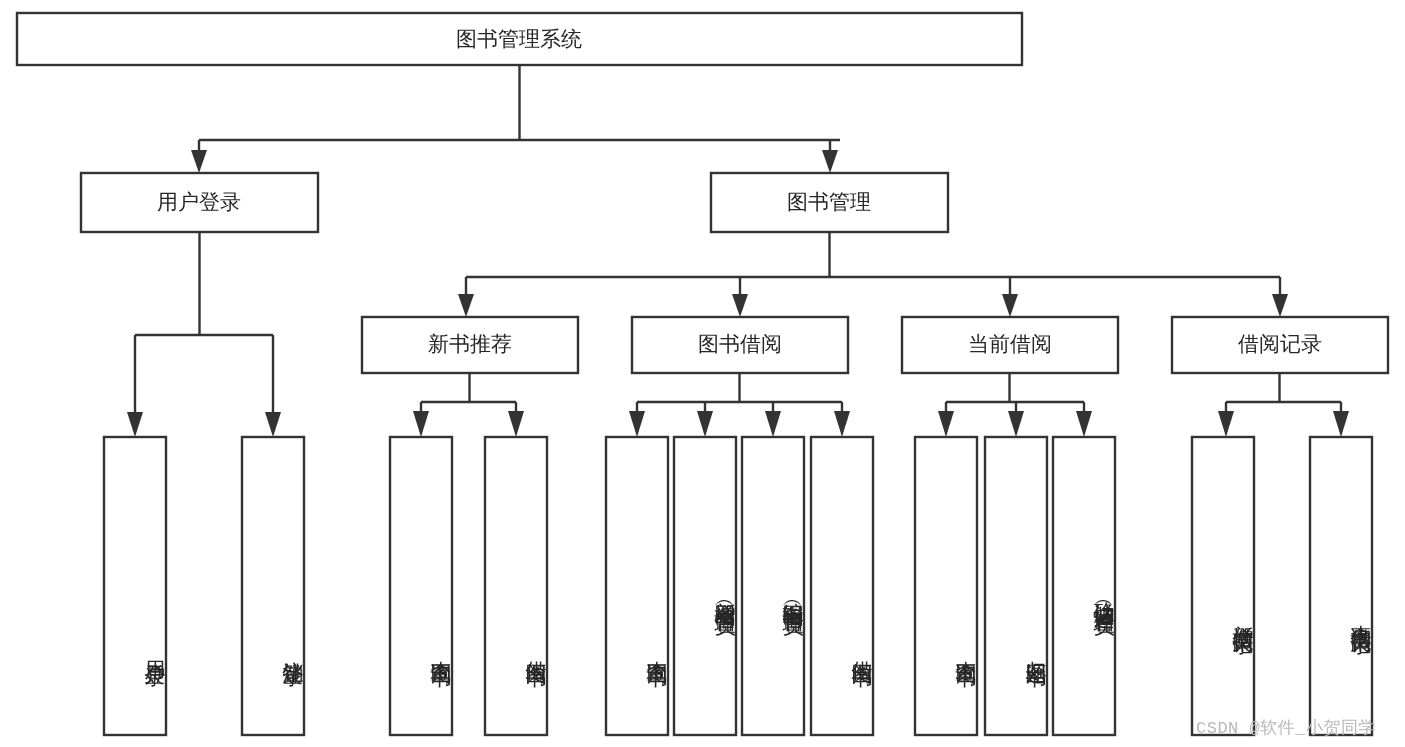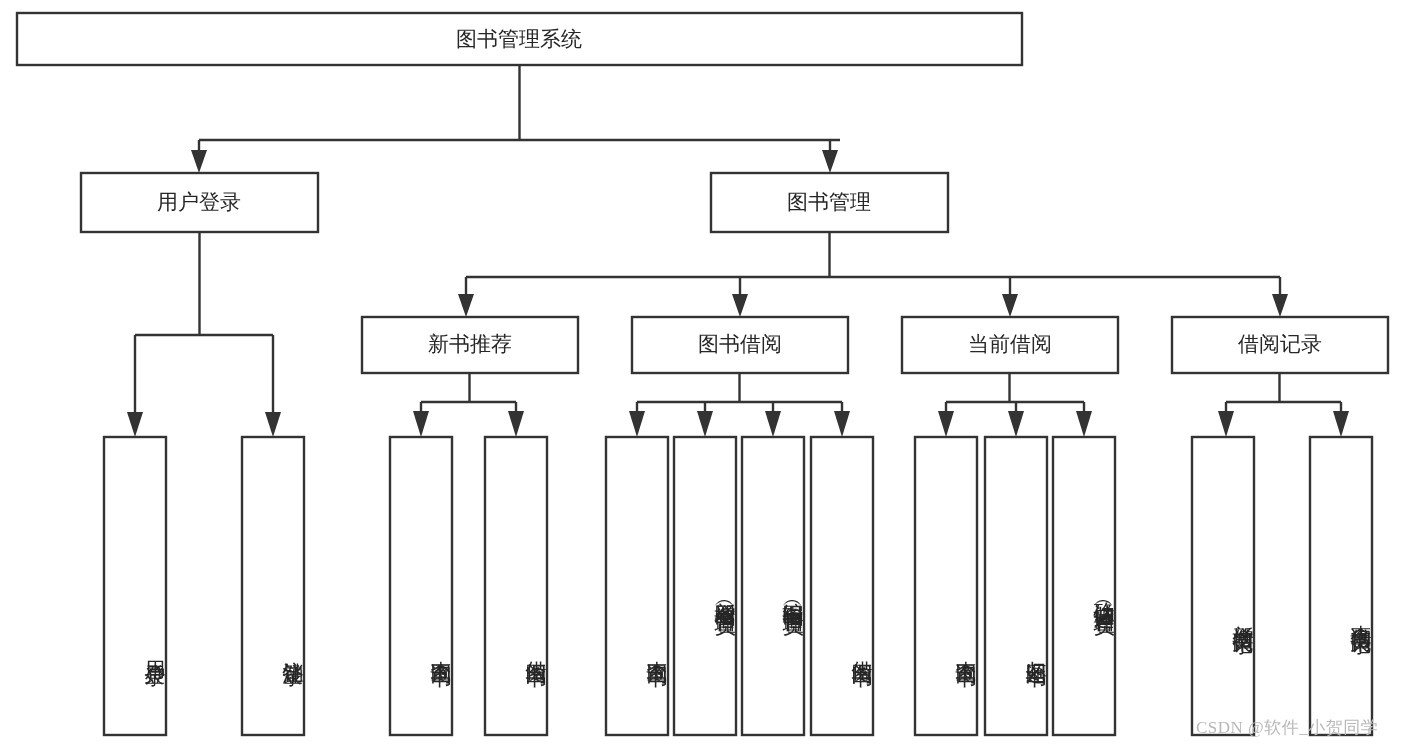--- a/index.html
+++ b/index.html
@@ -61,21 +61,21 @@
     white-space: nowrap;
     display: flex;
     align-items: flex-start;
     justify-content: center;
     pointer-events: none;
   }
   .watermark {
     position: absolute;
     left: 1196px;
     top: 716px;
-    font-family: Liberation Serif, serif;
+    font-family: Liberation Mono, monospace;
     font-size: 17px;
     color: #b8b8b8;
     white-space: nowrap;
     letter-spacing: 0.5px;
   }
 </style>
 </head>
 <body>
 
 <div id="diagram-root">

